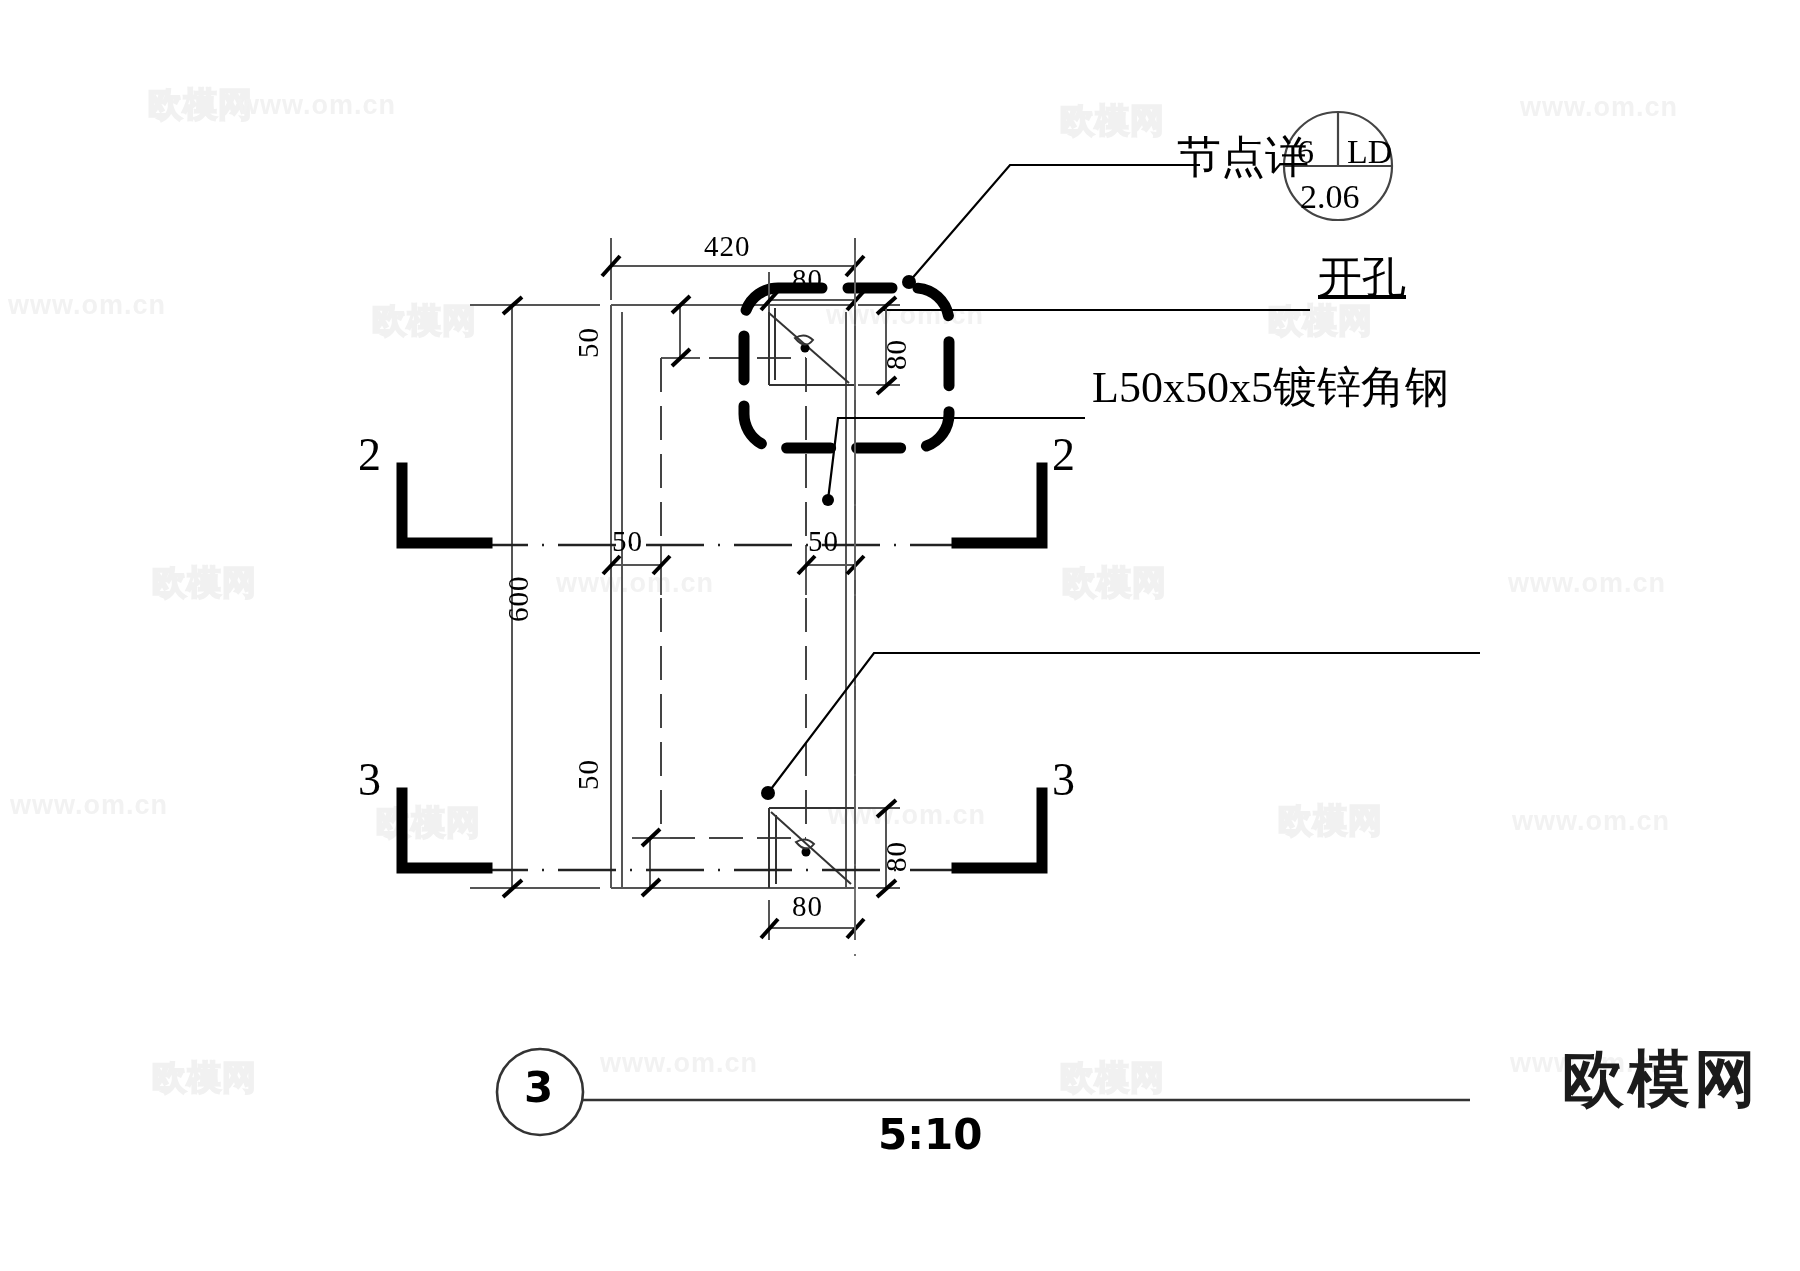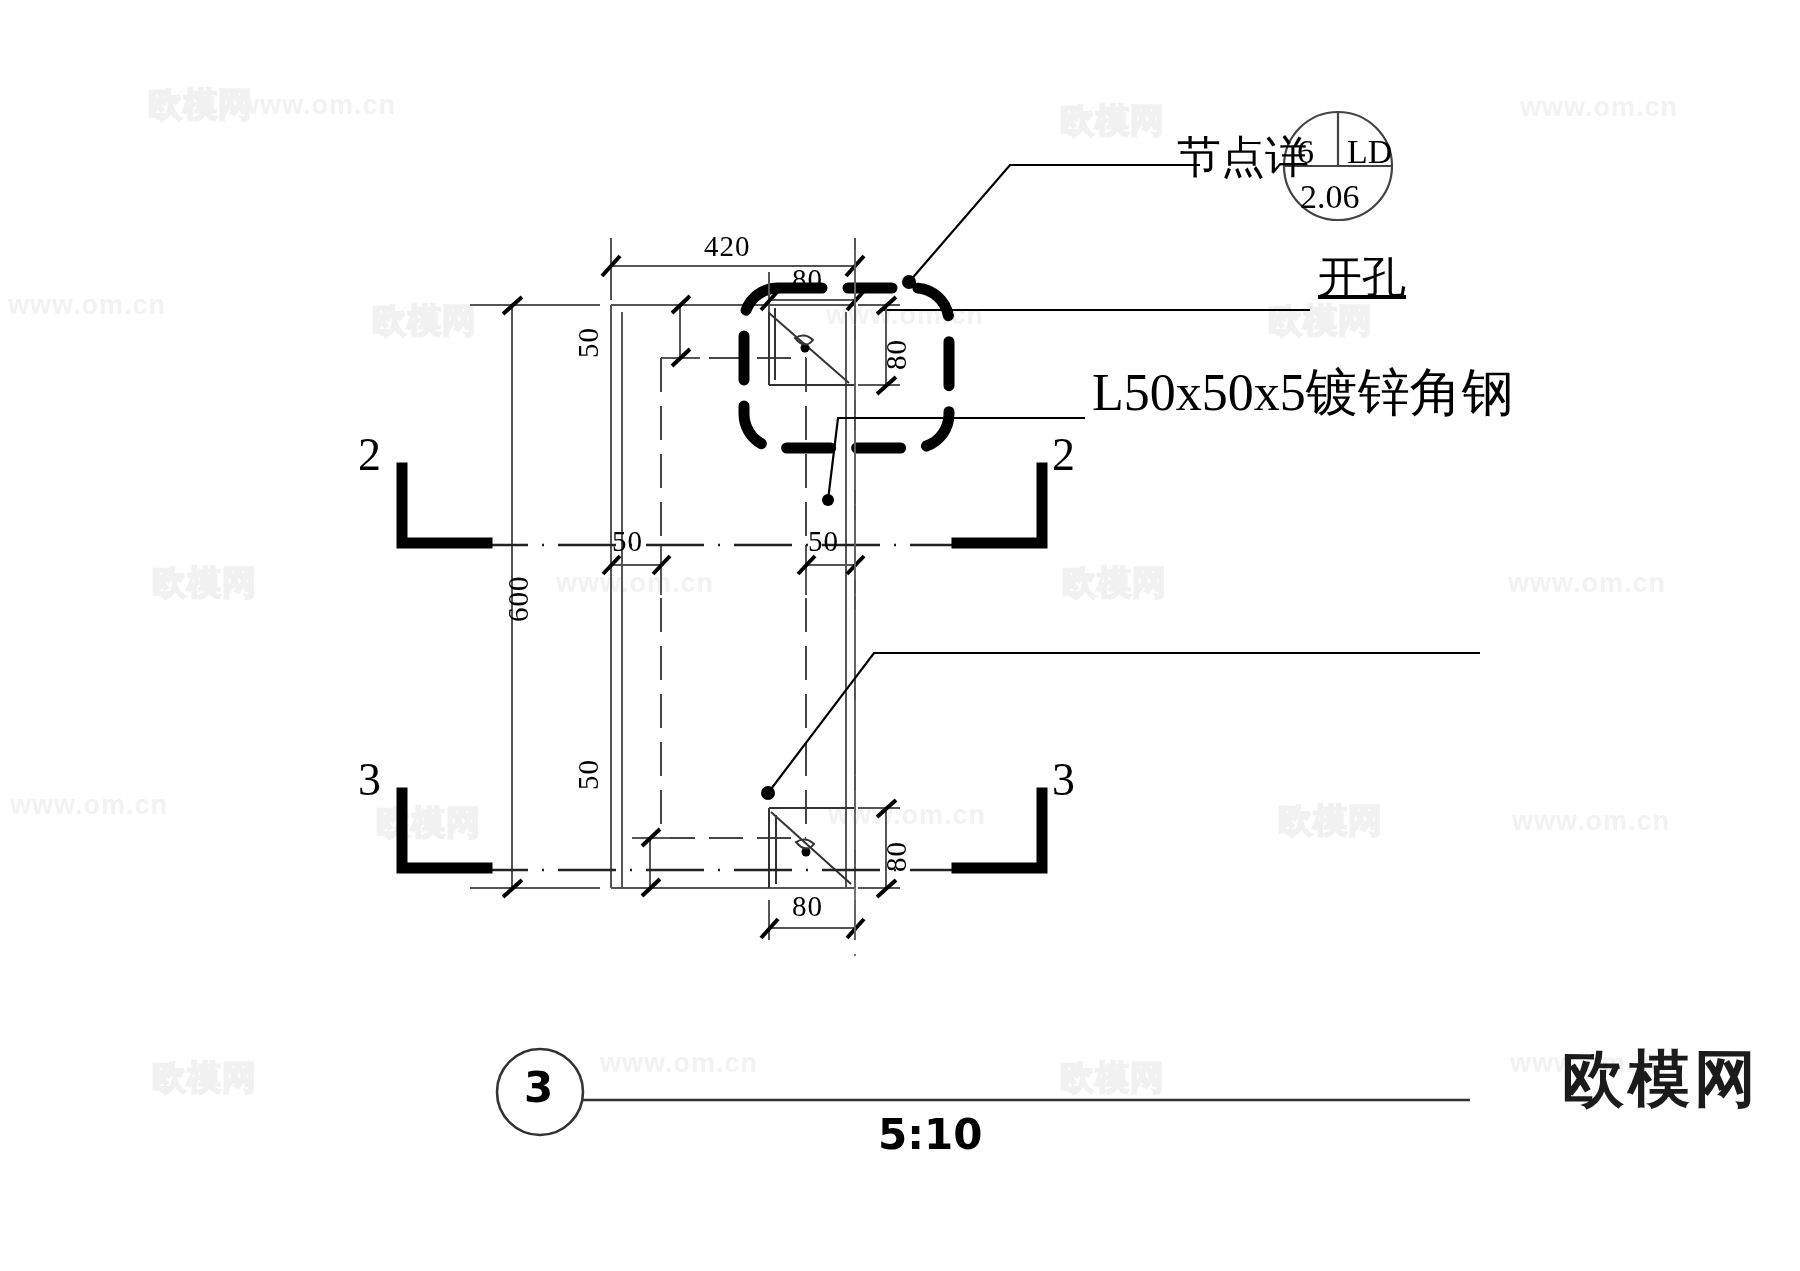--- a/index.html
+++ b/index.html
@@ -49,21 +49,21 @@
     position: absolute;
     white-space: nowrap;
     color: #000000;
     font-family: "Liberation Serif", serif;
   }
   .dim { font-size: 29px; letter-spacing: 1px; }
   .dimv {
     transform-origin: 0 0;
     transform: rotate(-90deg);
   }
-  .note-cn { font-size: 52px; text-align: center; }
+  .note-cn { font-size: 44px; text-align: center; }
   .bigcn { font-size: 44px; font-weight: normal; }
   .title-cn {
     font-family: "DejaVu Sans", sans-serif;
     font-size: 45px;
     font-weight: bold;
     letter-spacing: 2px;
   }
   .title-scale {
     font-family: "DejaVu Sans", sans-serif;
     font-size: 42px;

